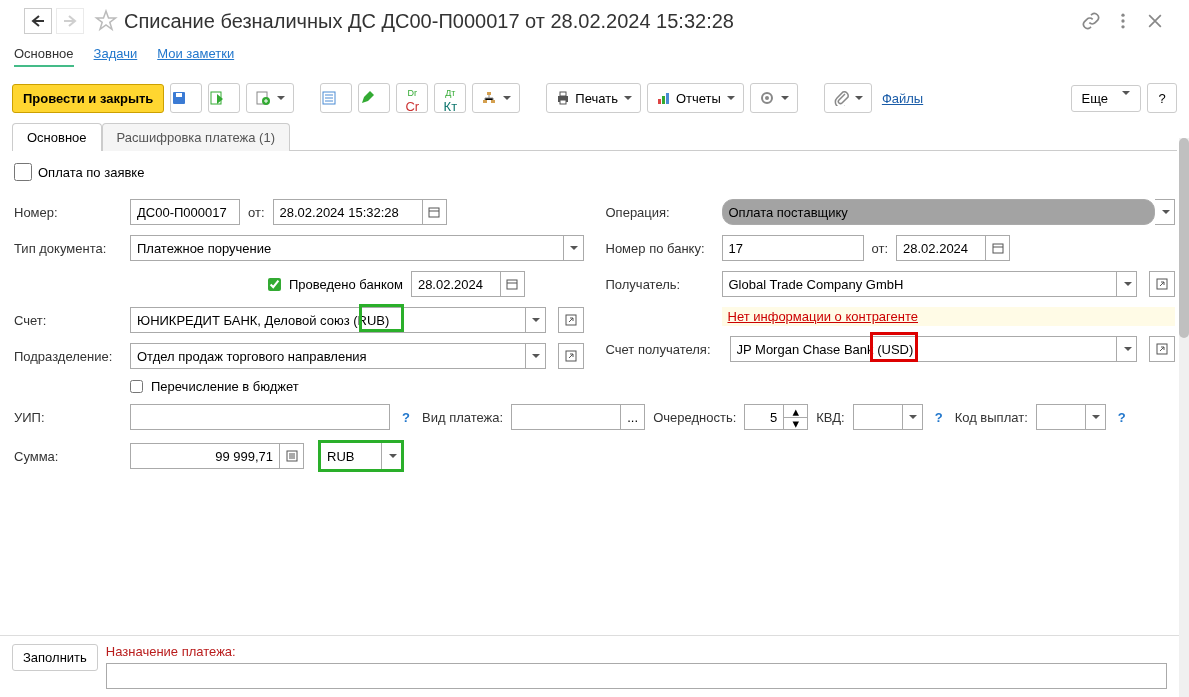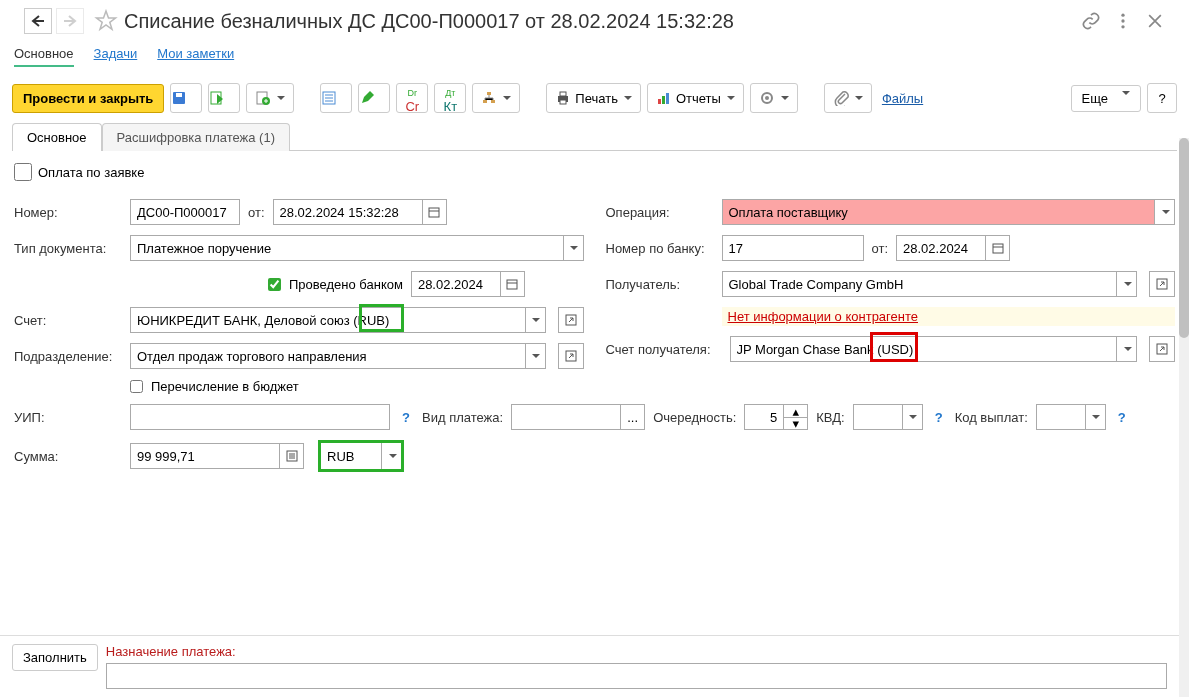--- a/index.html
+++ b/index.html
@@ -31,21 +31,21 @@
 
 .form-tabs { display: flex; border-bottom: 1px solid #ccc; margin: 0 12px; }
 .form-tab { padding: 6px 14px; border: 1px solid #ccc; border-bottom: none; background: #fff; cursor: pointer; margin-bottom: -1px; border-top-left-radius: 4px; border-top-right-radius: 4px; }
 .form-tab.active { background: #fff; }
 .form-tab.inactive { background: #f5f5f5; color: #555; }
 
 .form-body { padding: 12px 14px; position: relative; }
 .row { display: flex; align-items: center; margin-bottom: 10px; gap: 8px; }
 .label { width: 108px; color: #333; }
 .field { height: 26px; border: 1px solid #aaa; padding: 0 6px; background: #fff; }
-.field-yellow { background: #fca5a5; }
+.field-yellow { background: #a3a3a3; border-radius: 11px; }
 .field-warn { background: #fffbe6; }
 .mini-btn { width: 24px; height: 26px; border: 1px solid #aaa; border-left: none; background: #fff; cursor: pointer; display: flex; align-items: center; justify-content: center; }
 .checkbox-row { display: flex; align-items: center; gap: 6px; margin-bottom: 18px; }
 .checkbox-row input { width: 18px; height: 18px; }
 .checkbox-green { accent-color: #3a3; }
 .two-col { display: flex; gap: 22px; }
 .col { flex: 1; }
 .inline-label { color: #333; }
 .warn-link { color: #cc0000; text-decoration: underline; cursor: pointer; padding: 4px 6px; }
 .help-q { color: #2277cc; cursor: pointer; font-weight: bold; width: 16px; text-align: center; }
@@ -377,21 +377,21 @@
         <button class="small-caret-btn">
           <span class="dropdown-caret"></span>
         </button>
       </div>
     <span class="help-q">?</span>
   </div>
 
   <div class="row" style="position:relative">
     <span class="label">Сумма:</span>
     <div style="display:flex">
-        <input type="text" class="field" style="width: 150px; text-align: left;" value="99 999,71">
+        <input type="text" class="field" style="width: 150px; text-align: right;" value="99 999,71">
         <button class="mini-btn">
           <svg width="12" height="12">
             <rect x="1" y="1" width="10" height="10" fill="none" stroke="#555"></rect>
             <path d="M3 4h6M3 6h6M3 8h6" stroke="#555"></path>
           </svg>
         </button>
       </div>
     <div style="display:flex;margin-left:6px" class="highlight-green">
         <input type="text" class="field" style="width: 60px; border: none;" value="RUB">
         <button class="small-caret-btn" style="border:none;border-left:1px solid #aaa">

